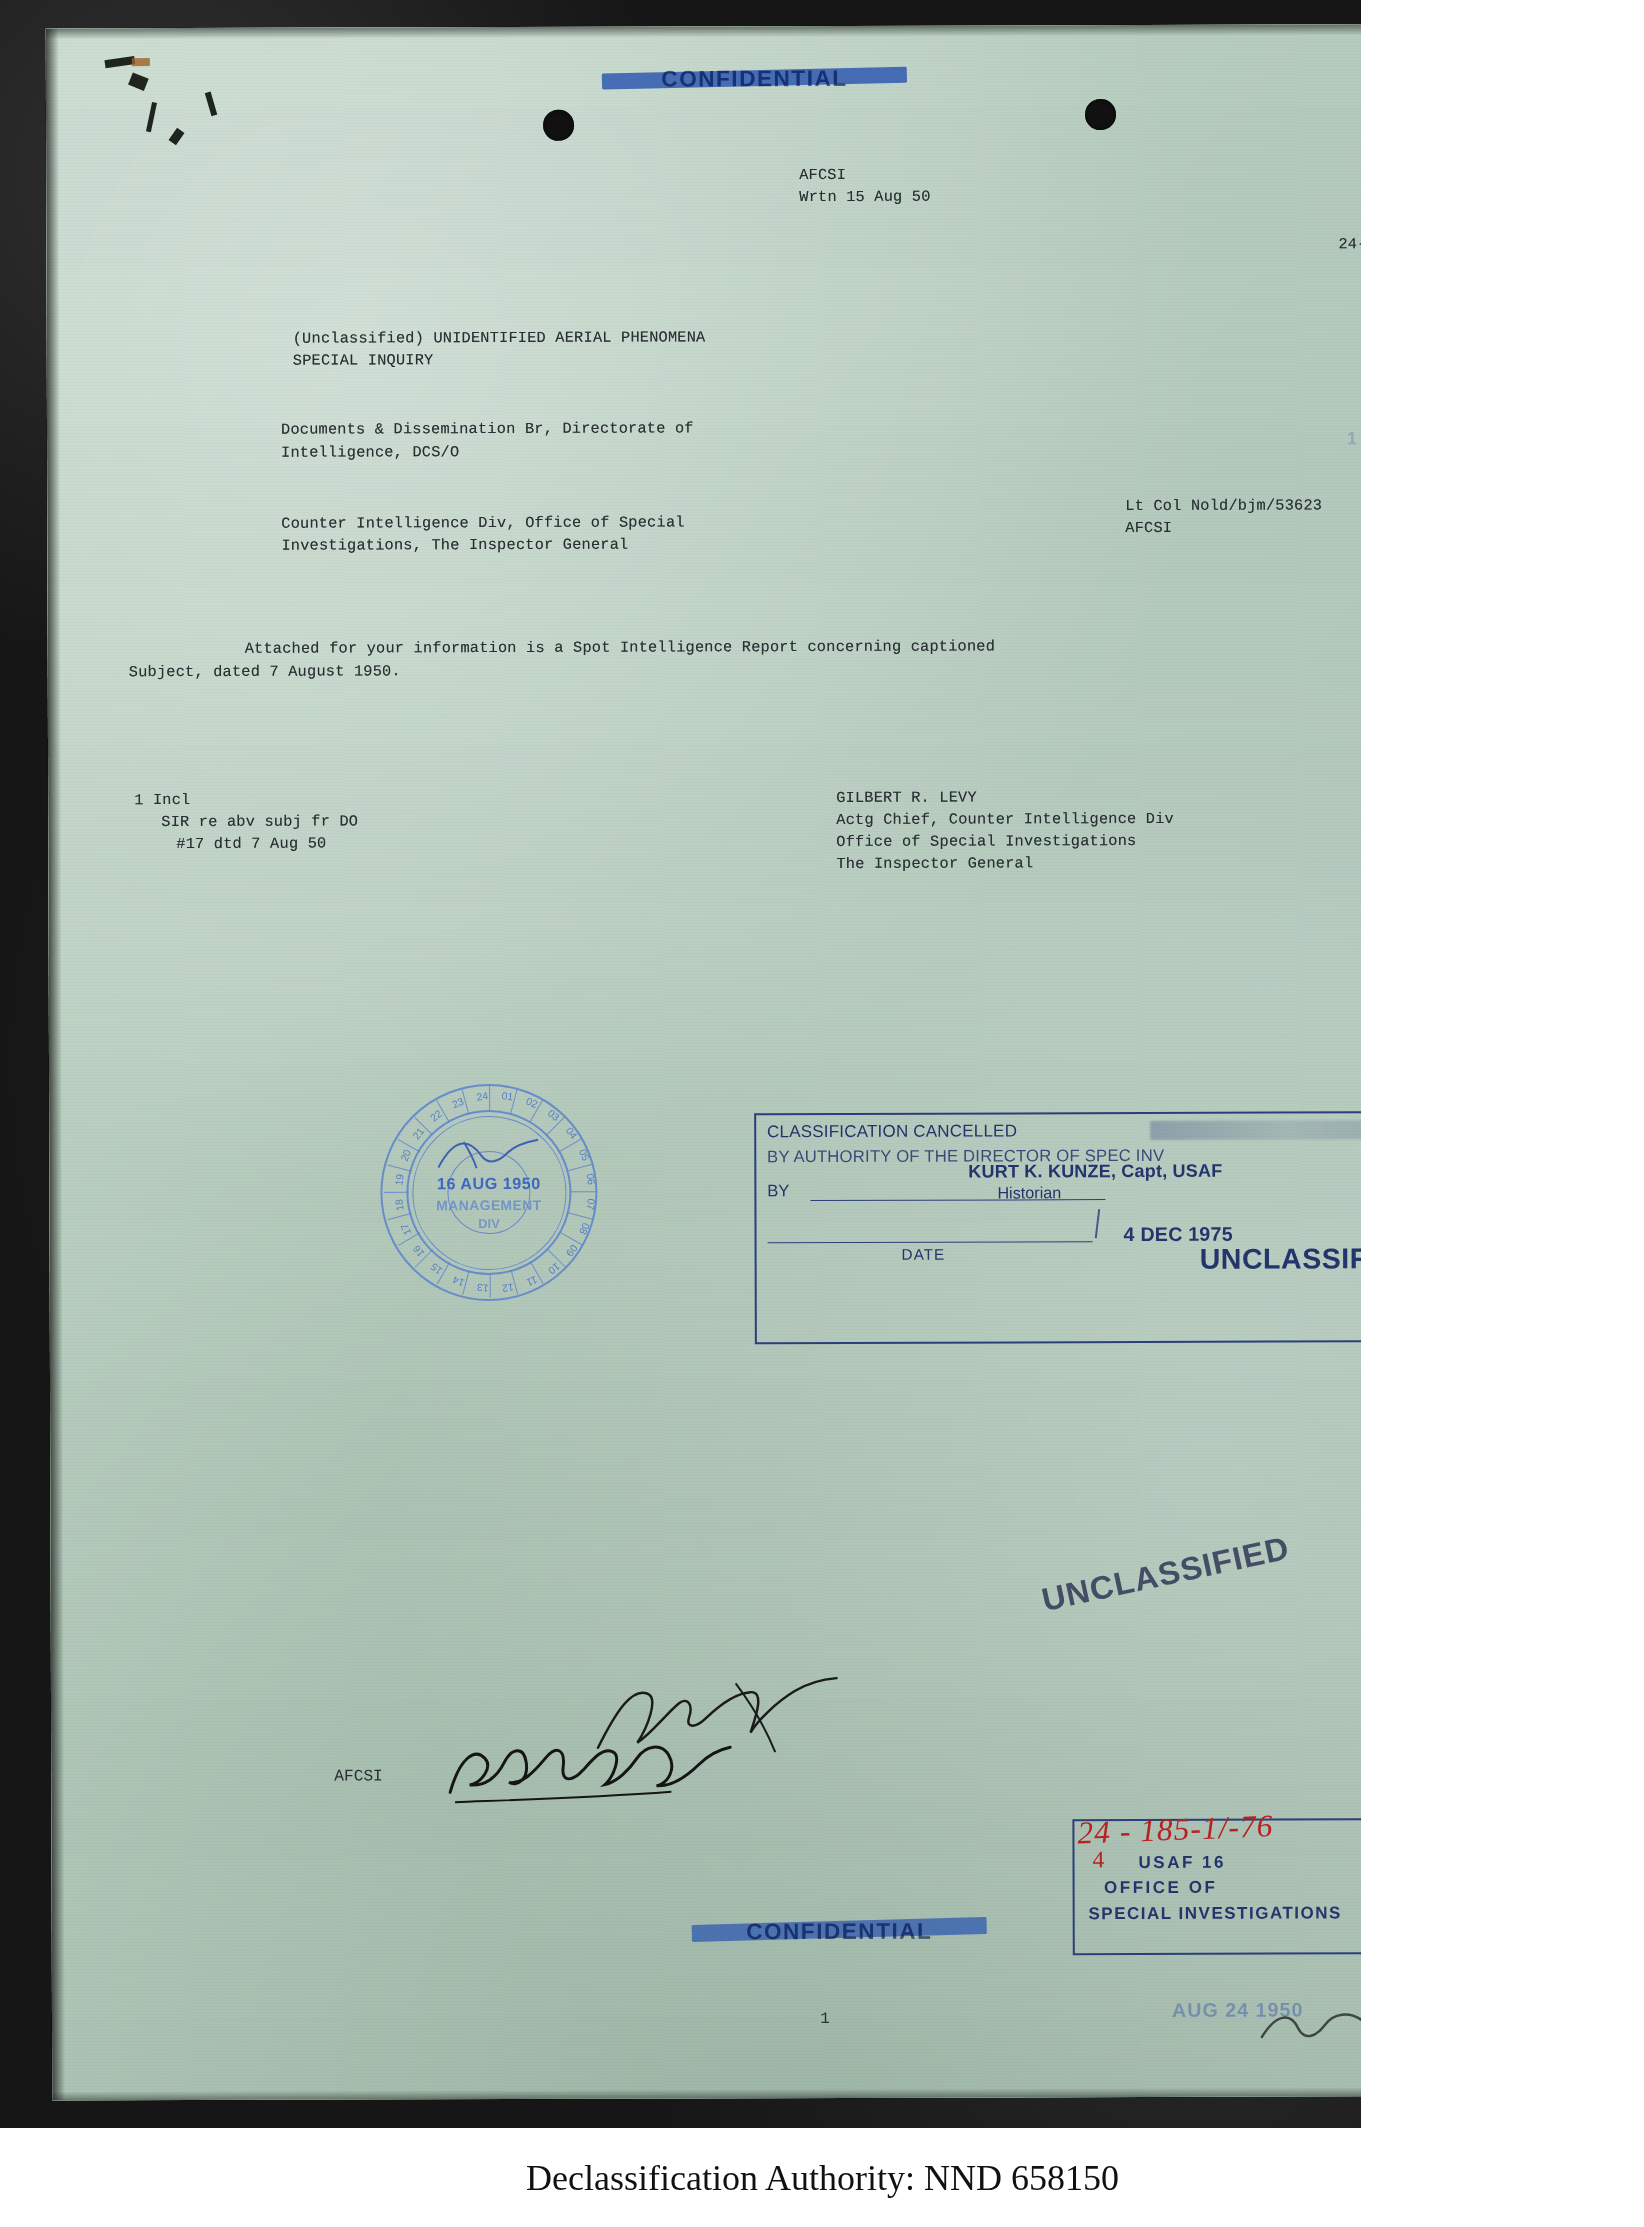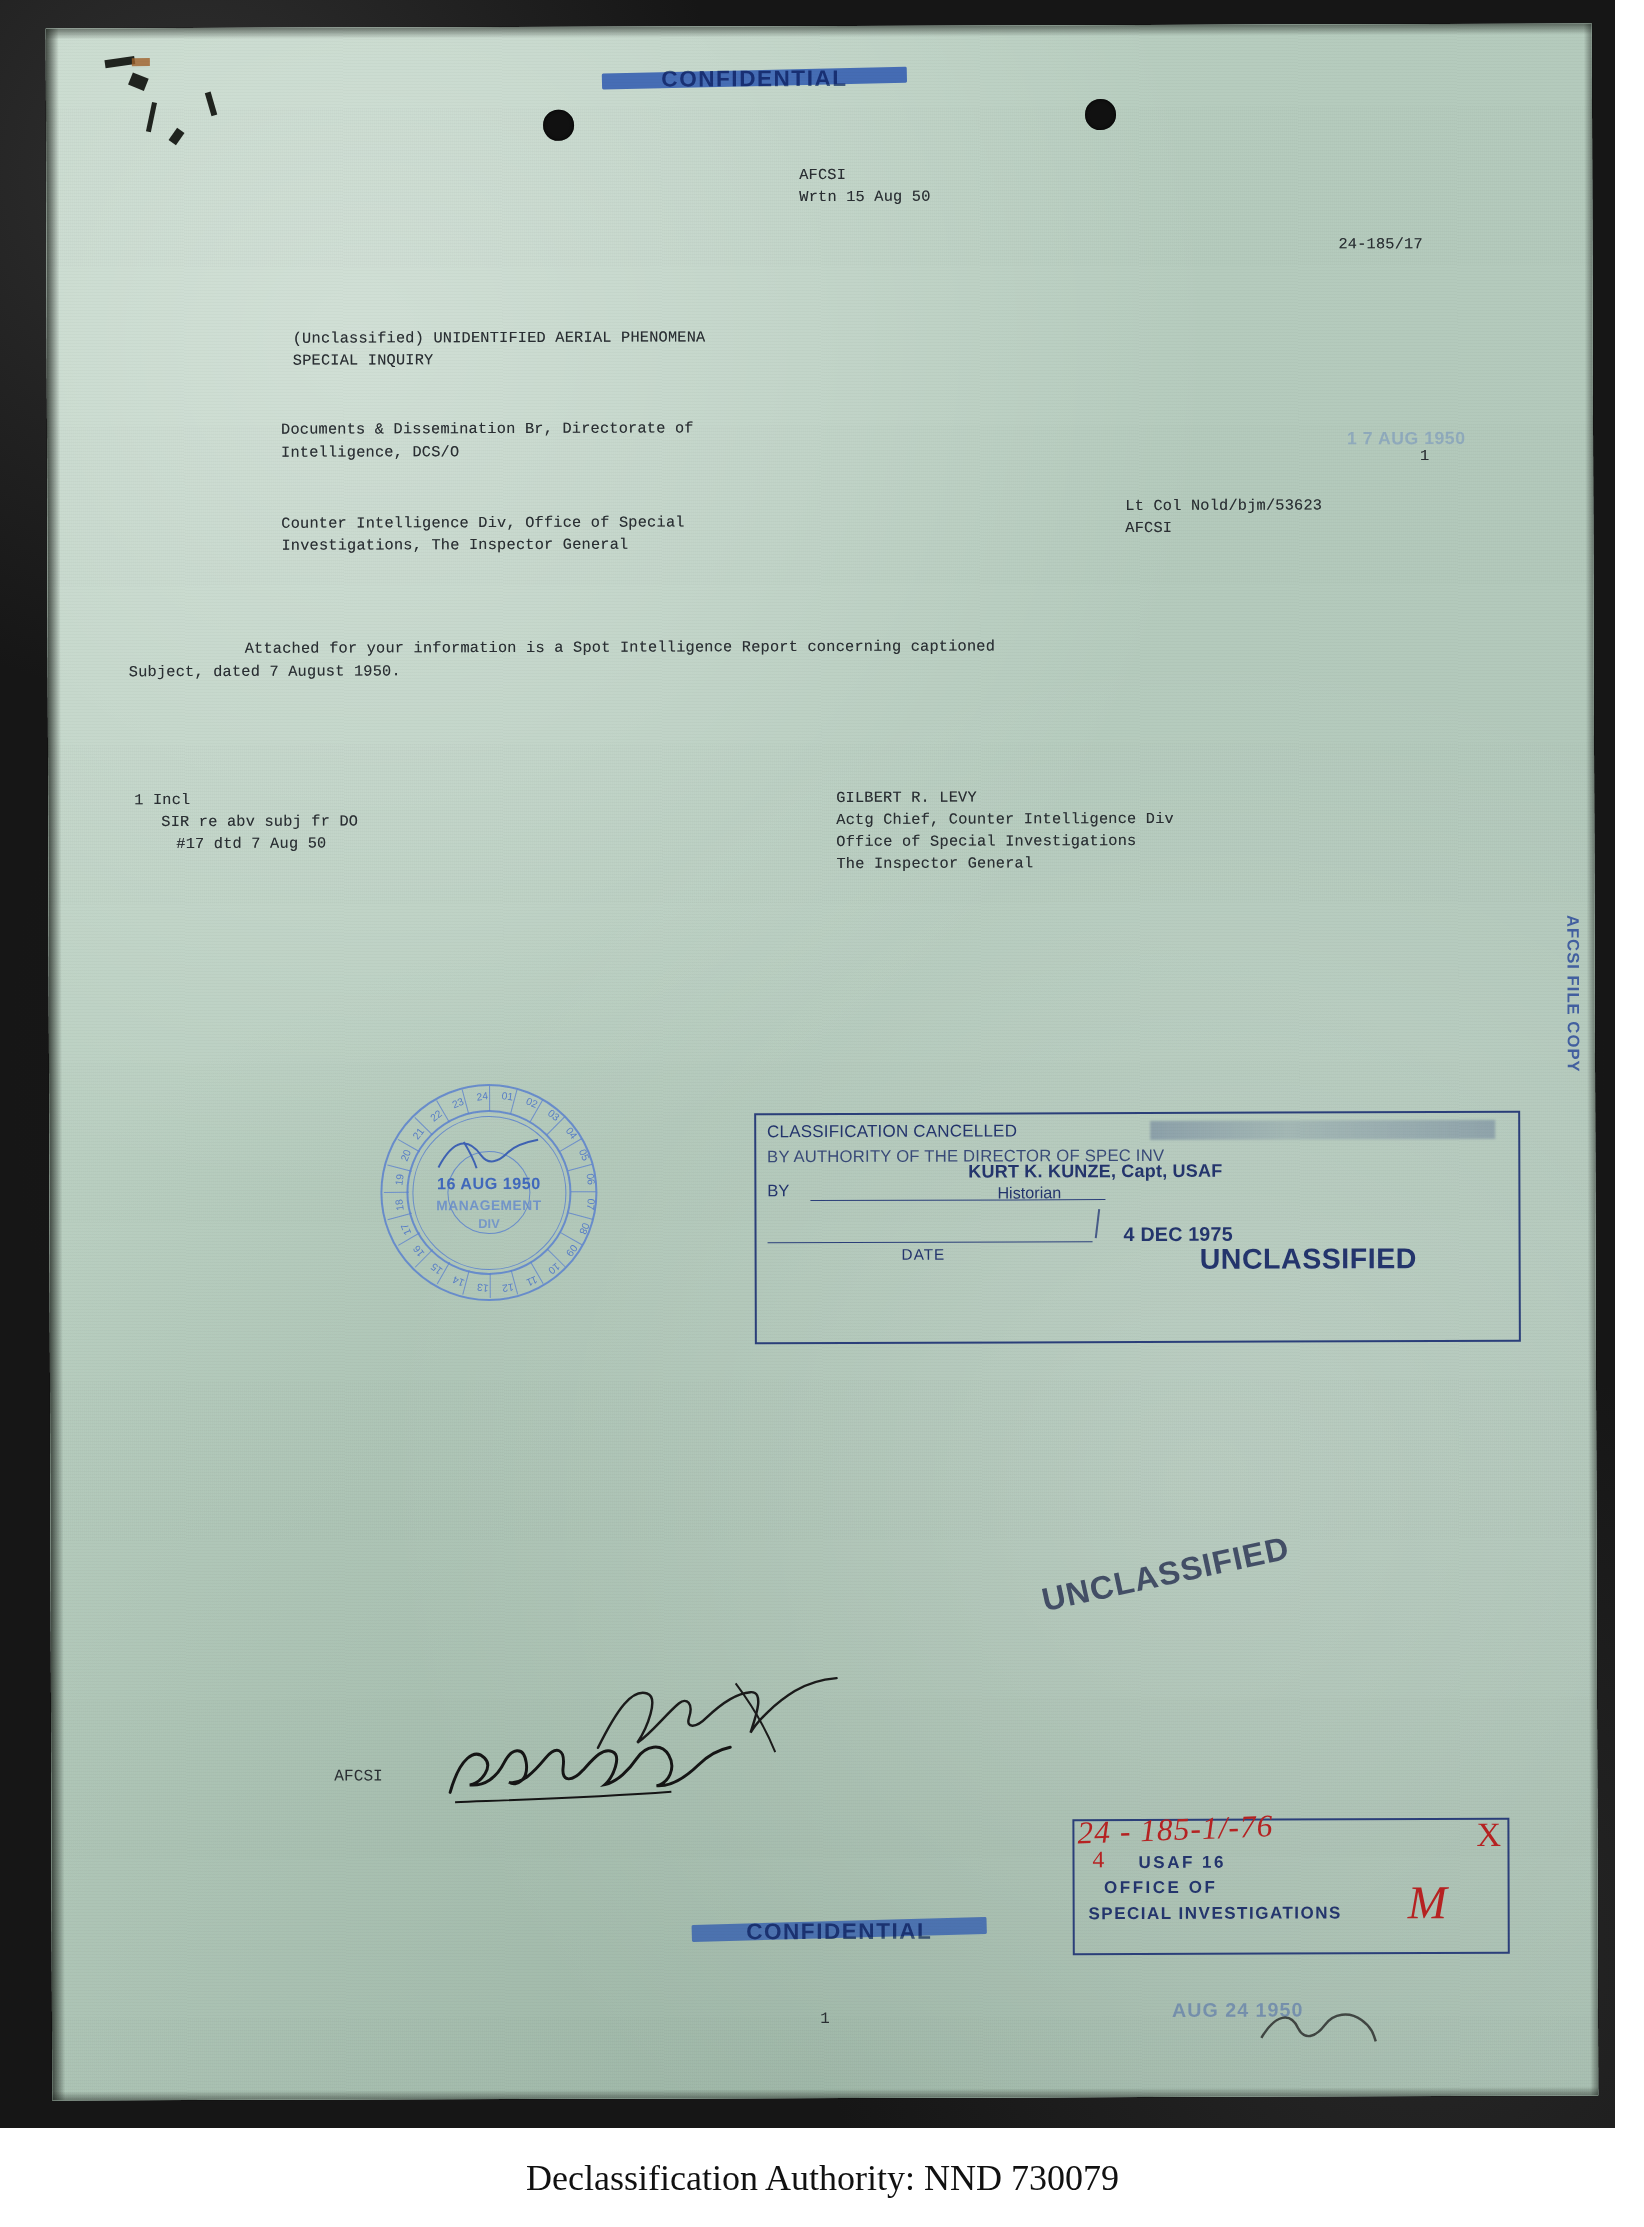--- a/index.html
+++ b/index.html
@@ -12,24 +12,25 @@
     height: 2227px;
     font-family: "Liberation Sans", sans-serif;
     position: relative;
     overflow: hidden;
   }
 
   
   #scan-frame {
     position: absolute;
     left: 0; top: 0;
-    width: 1615px;
+    width: 1355px;
     height: 2128px;
     background: #161616;
     overflow: hidden;
+    padding-left: 6px;
   }
   #scan-frame::before {
     
     content: "";
     position: absolute;
     left: 0; top: 0; right: 0; bottom: 0;
     background:
       radial-gradient(circle at 12% 8%, rgba(70,70,70,.55) 0, rgba(0,0,0,0) 22%),
       radial-gradient(circle at 88% 92%, rgba(60,60,60,.45) 0, rgba(0,0,0,0) 25%),
       radial-gradient(circle at 50% 50%, rgba(40,40,40,.35) 0, rgba(0,0,0,0) 60%);
@@ -677,15 +678,15 @@
     <svg id="bottom-scrawl" viewBox="0 0 250 90">
       <path d="M10 70 C40 20, 70 18, 85 50 C98 76, 120 70, 140 44 C158 20, 190 16, 215 34 C235 48, 240 64, 244 78" fill="none" stroke="#1e1e1e" stroke-width="5"></path>
     </svg>
 
     <div id="page-number">1</div>
 
   </div>
 </div>
 
 <div id="footer-caption">
-  <span>Declassification Authority: NND 730079</span>
+  <span>Declassification Authority: NND 658150</span>
 </div>
 
 
 </body></html>

